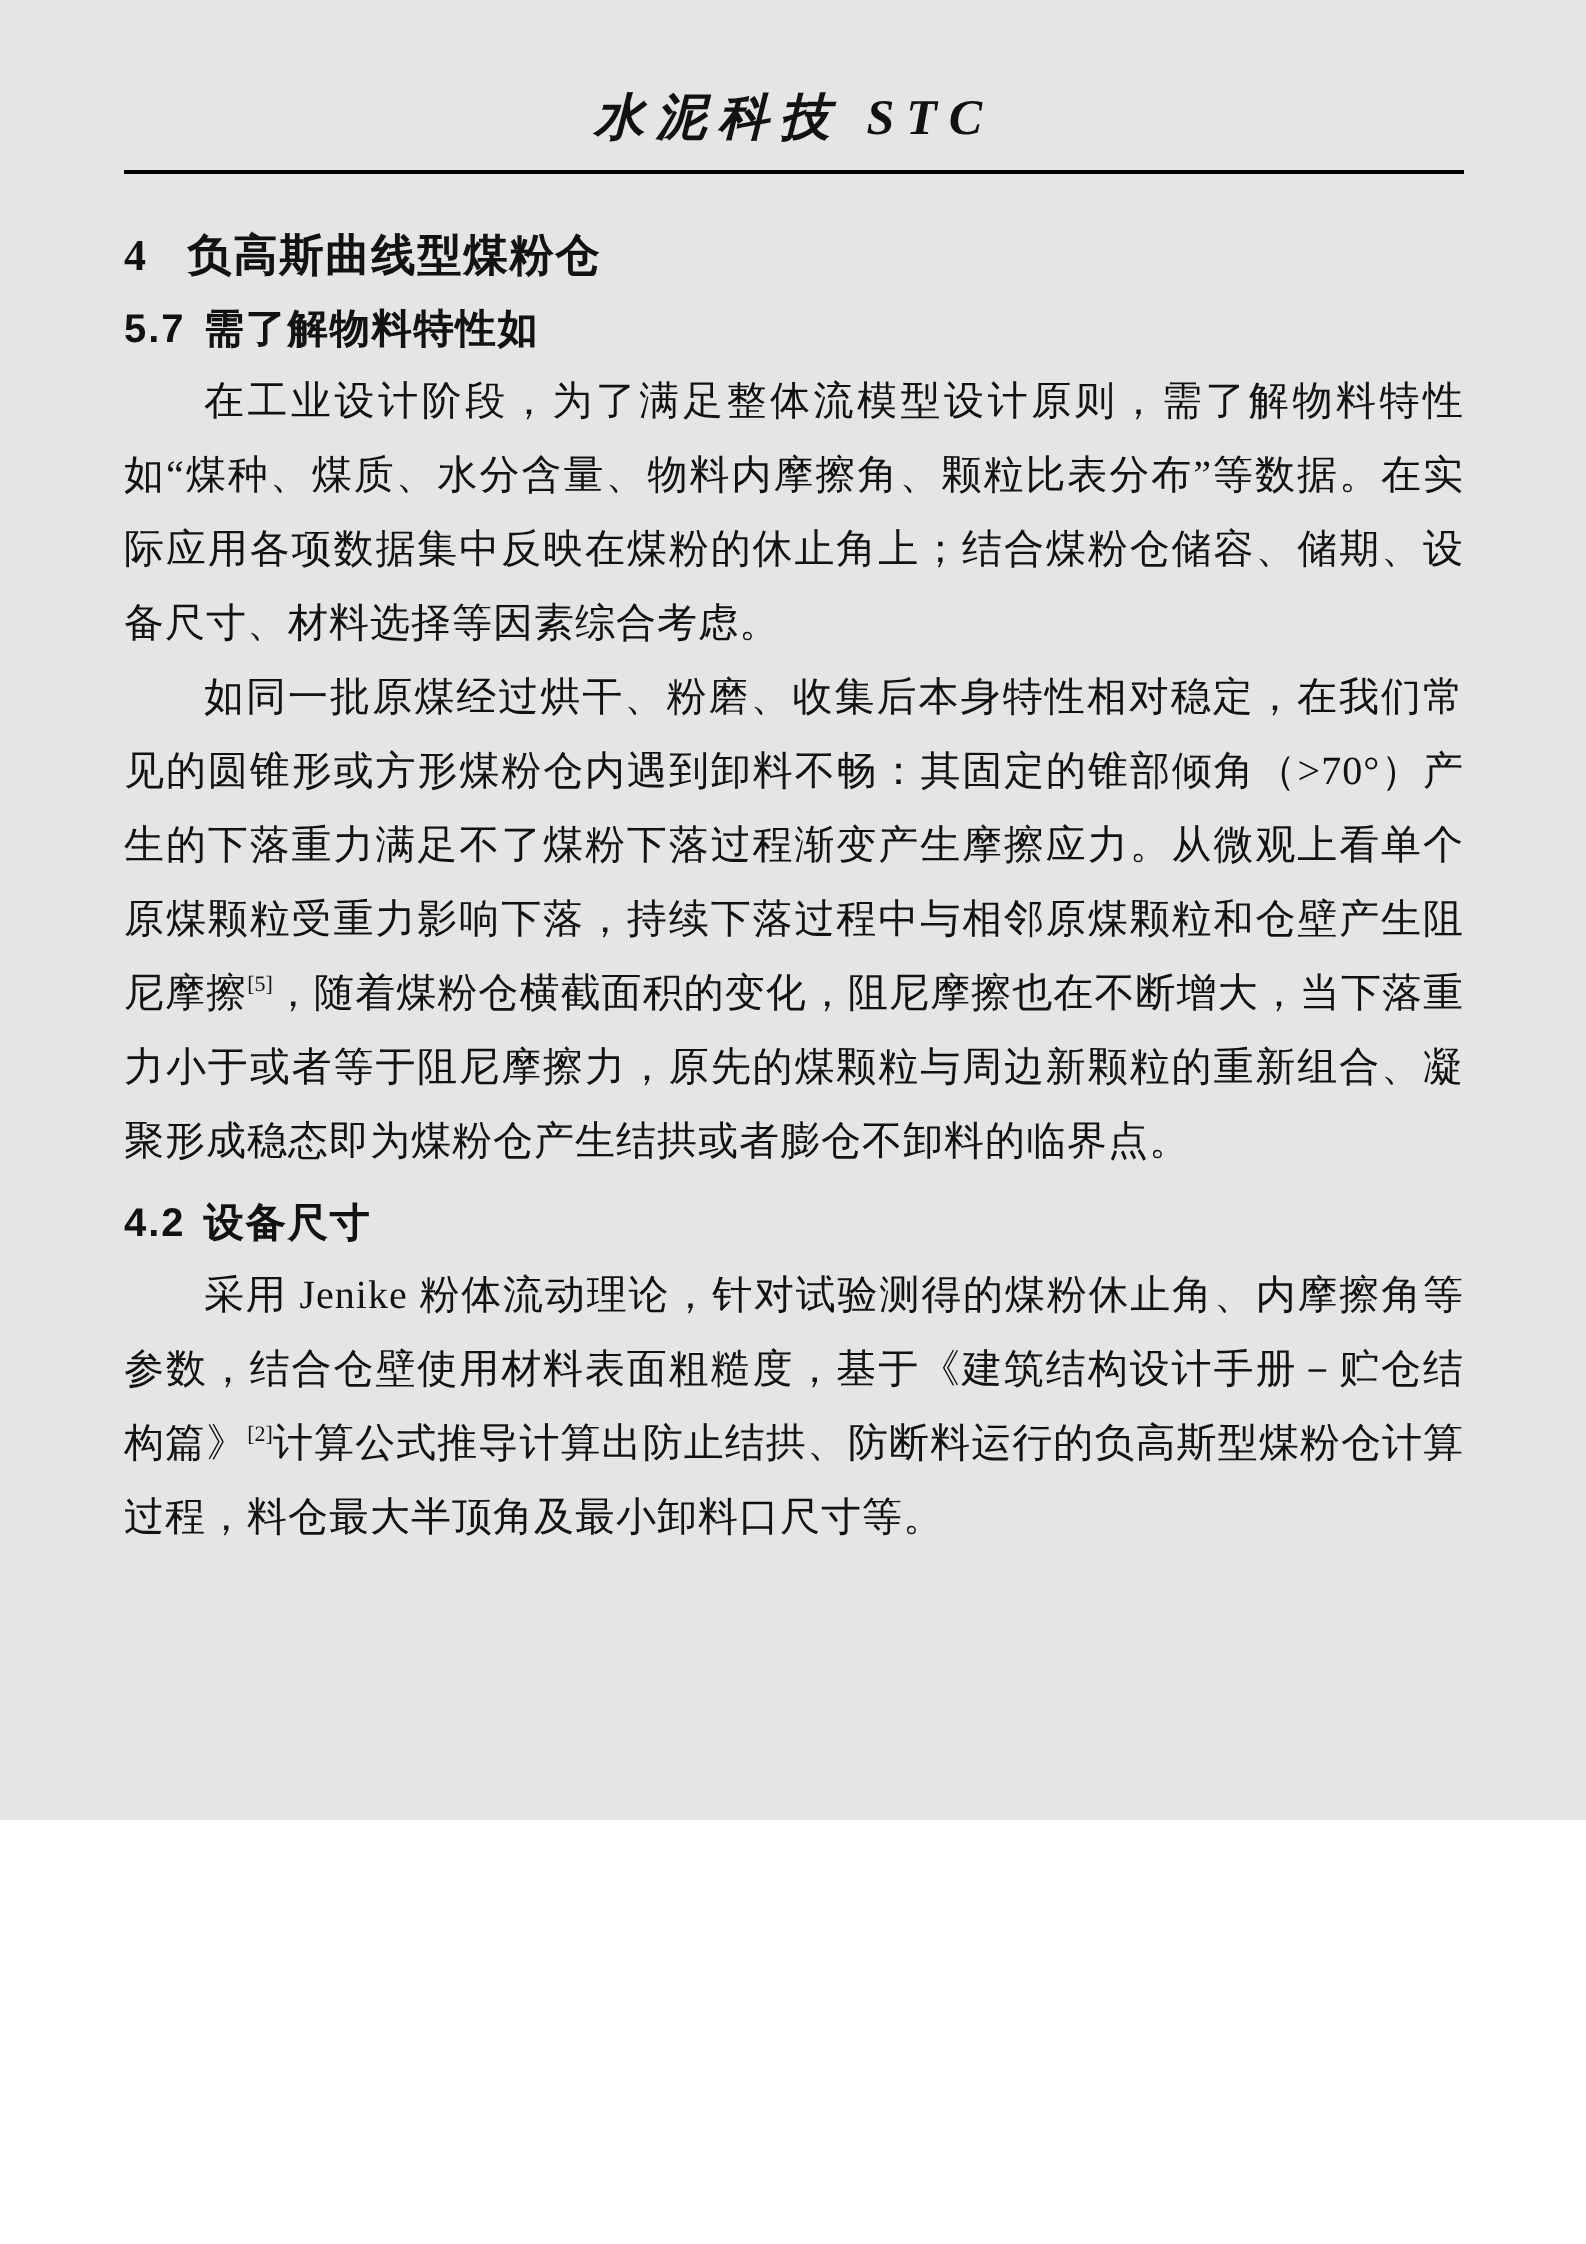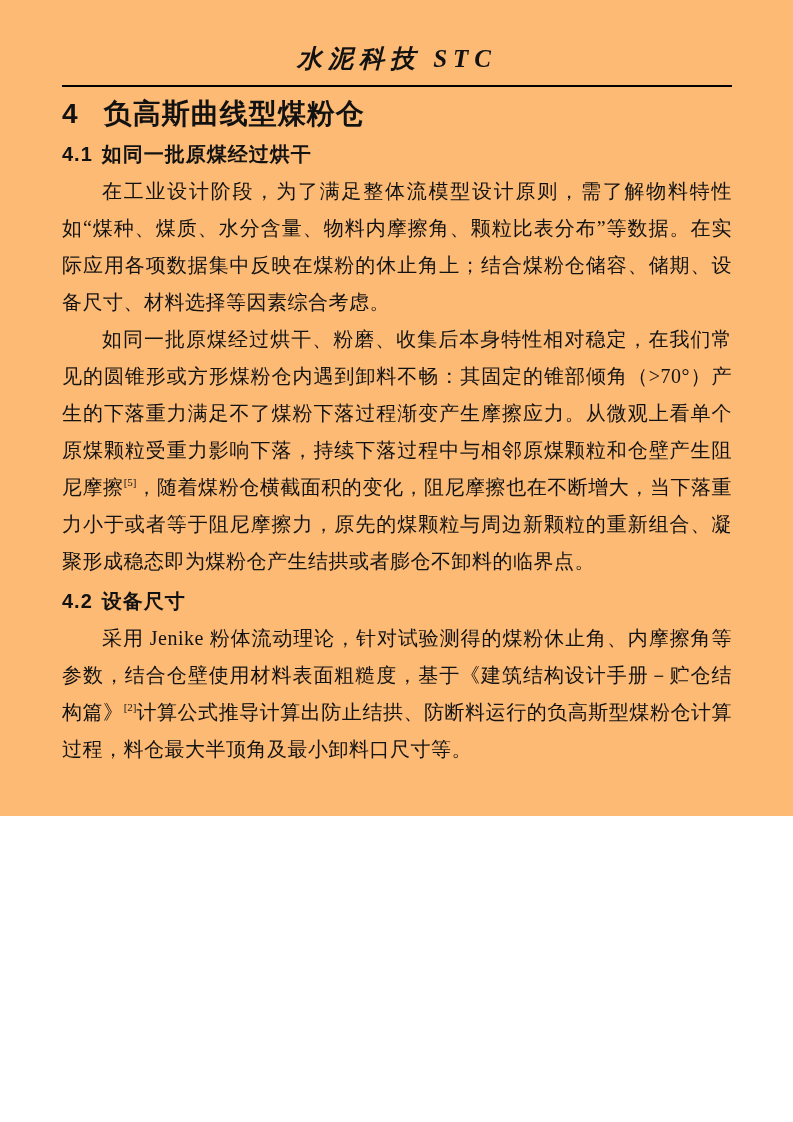--- a/index.html
+++ b/index.html
@@ -1,22 +1,22 @@
 <!DOCTYPE html>
 <html><head>
 <meta charset="utf-8">
 <style>
   * { margin: 0; padding: 0; box-sizing: border-box; }
   html, body { background: #ffffff; }
   .page {
     position: relative;
     width: 793px;
-    height: 816px;
+    height: 910px;
     margin: 0 auto;
-    background: #fdba74;
+    background: #e5e5e5;
     color: #121212;
     font-family: "Liberation Serif", "DejaVu Serif", serif;
     overflow: hidden;
   }
   .content {
     position: absolute;
     left: 62px;
     right: 61px;
     top: 42px;
   }
@@ -39,22 +39,23 @@
     text-align: justify;
     text-indent: 2em;
     letter-spacing: 0.5px;
   }
   .heading {
     font-family: "Liberation Sans", "DejaVu Sans", sans-serif;
     font-weight: bold;
     letter-spacing: 1px;
   }
   .h-sec {
-    font-size: 28px;
-    margin: 8px 0 7px 0;
+    font-size: 22px;
+    margin: 26px 0 7px 0;
+    font-family: Liberation Serif, serif;
   }
   .h-sec .sec-num { margin-right: 0.9em; }
   .h-sub {
     font-size: 20px;
     margin: 8px 0 5px 0;
   }
   .h-sub .sec-num { margin-right: 0.45em; }
   sup.citation {
     font-size: 11px;
     line-height: 0;
@@ -98,21 +99,21 @@
 
   <div class="content">
 
     <div class="journal-title">水泥科技 STC</div>
 
     <div class="header-rule"></div>
 
 
     <h2 class="heading h-sec"><span class="sec-num">4</span><span>负高斯曲线型煤粉仓</span></h2>
 
-    <h3 class="heading h-sub"><span class="sec-num">4.1</span><span>如同一批原煤经过烘干</span></h3>
+    <h3 class="heading h-sub"><span class="sec-num">5.7</span><span>需了解物料特性如</span></h3>
 
     <p class="para">在工业设计阶段，为了满足整体流模型设计原则，需了解物料特性如“煤种、煤质、水分含量、物料内摩擦角、颗粒比表分布”等数据。在实际应用各项数据集中反映在煤粉的休止角上；结合煤粉仓储容、储期、设备尺寸、材料选择等因素综合考虑。</p>
 
     <p class="para"><span>如同一批原煤经过烘干、粉磨、收集后本身特性相对稳定，在我们常见的圆锥形或方形煤粉仓内遇到卸料不畅：其固定的锥部倾角（&gt;70°）产生的下落重力满足不了煤粉下落过程渐变产生摩擦应力。从微观上看单个原煤颗粒受重力影响下落，持续下落过程中与相邻原煤颗粒和仓壁产生阻尼摩擦</span><sup class="citation">[5]</sup><span>，随着煤粉仓横截面积的变化，阻尼摩擦也在不断增大，当下落重力小于或者等于阻尼摩擦力，原先的煤颗粒与周边新颗粒的重新组合、凝聚形成稳态即为煤粉仓产生结拱或者膨仓不卸料的临界点。</span></p>
 
 
     <h3 class="heading h-sub"><span class="sec-num">4.2</span><span>设备尺寸</span></h3>
 
     <p class="para"><span>采用 Jenike 粉体流动理论，针对试验测得的煤粉休止角、内摩擦角等参数，结合仓壁使用材料表面粗糙度，基于《建筑结构设计手册－贮仓结构篇》</span><sup class="citation">[2]</sup><span>计算公式推导计算出防止结拱、防断料运行的负高斯型煤粉仓计算过程，料仓最大半顶角及最小卸料口尺寸等。</span></p>
 

